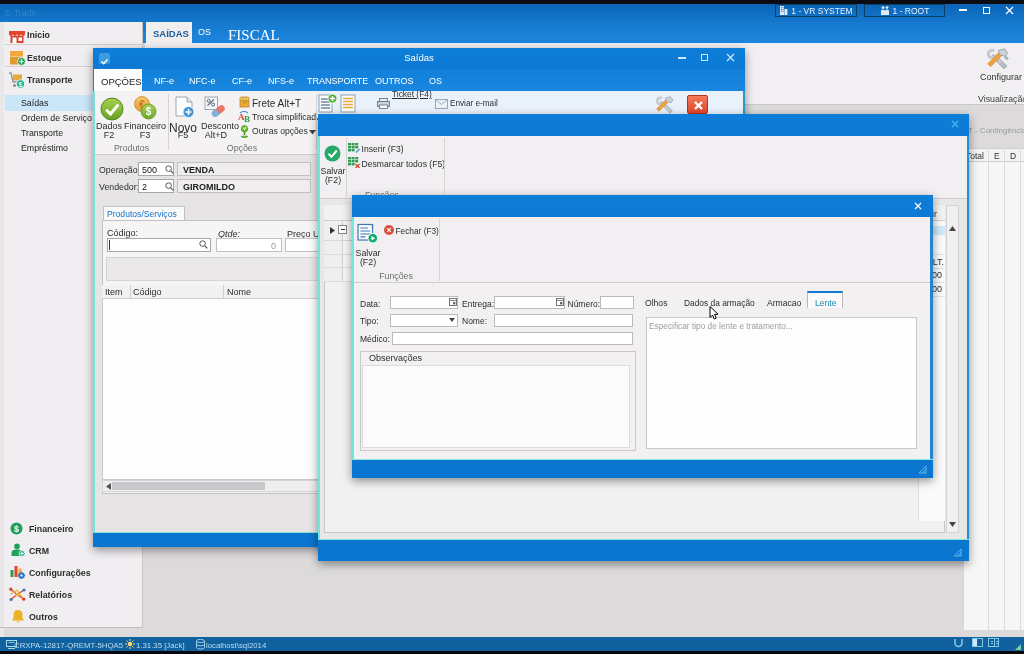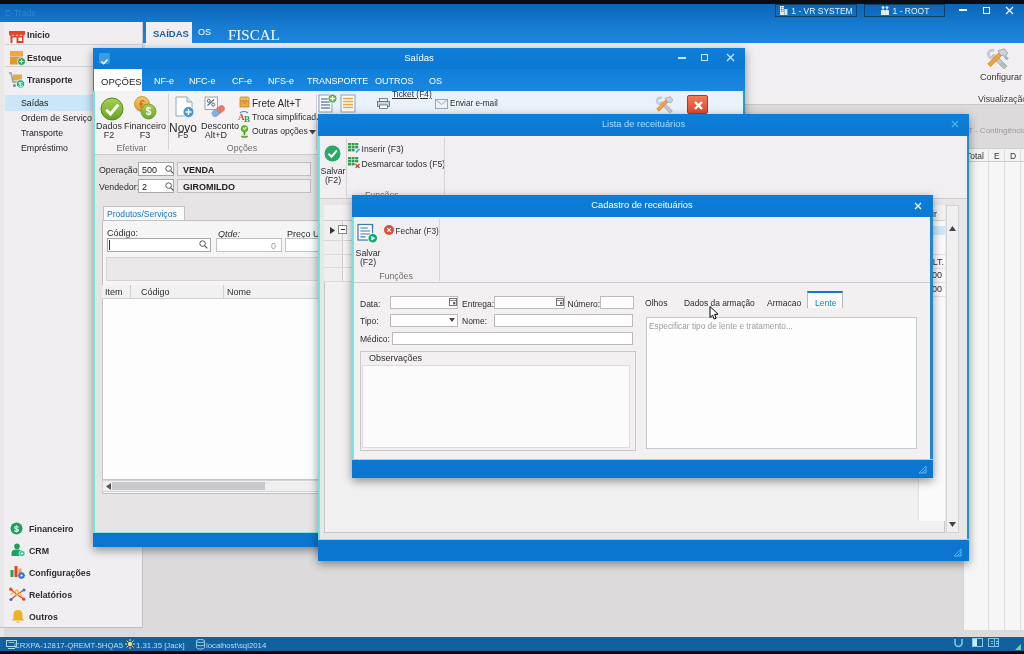--- a/index.html
+++ b/index.html
@@ -305,21 +305,21 @@
         <path d="M5.5 7 L5.5 10" stroke="#45941c" stroke-width="1.6"></path>
         <path d="M2.2 11.2 a3.3 1.4 0 0 0 6.6 0 Z" fill="#6cc437" stroke="#45941c" stroke-width="0.7"></path>
         <path d="M4.2 2.6 l1.3 1.9 1.8 -2.6" stroke="#fff" stroke-width="1" fill="none"></path>
       </svg>
     <div class="abs" style="left:157px;top:78px;font-size:8.6px;color:#2d2d2d;">Outras opções</div>
     <svg class="abs" style="left:214px;top:82px;" width="7" height="5" viewBox="0 0 7 5">
         <path d="M0 0 L7 0 L3.5 4.5 Z" fill="#444"></path>
       </svg>
     <div class="abs" style="left:221px;top:46px;width:1px;height:56px;background:#d5d3d4;"></div>
 
-    <div class="abs" style="left:0px;top:95px;width:73px;text-align:center;font-size:8.8px;color:#6d6d6d;">Efetivar</div>
+    <div class="abs" style="left:0px;top:95px;width:73px;text-align:center;font-size:8.8px;color:#6d6d6d;">Produtos</div>
     <div class="abs" style="left:73px;top:95px;width:148px;text-align:center;font-size:8.8px;color:#6d6d6d;">Opções</div>
 
     <div class="abs" style="left:222px;top:43px;width:426px;height:27px;background:#e9f1fa;"></div>
     <svg class="abs" style="left:223px;top:45px;" width="20" height="22" viewBox="0 0 20 22">
         <rect x="1" y="2" width="13" height="17" fill="#fdfdfd" stroke="#8aa0b6" stroke-width="1"></rect>
         <path d="M3 6 h9 M3 9 h9 M3 12 h9 M3 15 h9" stroke="#6b89a8" stroke-width="1.3"></path>
         <circle cx="14.5" cy="5.5" r="4.5" fill="#53b43a" stroke="#fff" stroke-width="0.8"></circle>
         <path d="M14.5 3 v5 M12 5.5 h5" stroke="#fff" stroke-width="1.4"></path>
       </svg>
     <svg class="abs" style="left:245px;top:45px;" width="16" height="22" viewBox="0 0 16 22">
@@ -375,37 +375,36 @@
         <circle cx="3.6" cy="3.6" r="2.8" fill="none" stroke="#555" stroke-width="1"></circle>
         <path d="M5.8 5.8 L8.3 8.3" stroke="#555" stroke-width="1.2"></path>
       </svg>
     <div class="abs" style="left:121px;top:190px;width:66px;height:14px;background:#fff;border:1px solid #c2c0c1;font-size:9px;color:#999;text-align:right;padding:2px 5px 0 0;">0</div>
     <div class="abs" style="left:190px;top:190px;width:60px;height:14px;background:#fff;border:1px solid #c2c0c1;"></div>
     <div class="abs" style="left:11px;top:209px;width:630px;height:24px;background:#eae8e9;border:1px solid #d5d3d4;"></div>
 
     <div class="abs" style="left:7px;top:237px;width:634px;height:195px;background:#fdfdfd;border:1px solid #c8c6c7;"></div>
     <div class="abs" style="left:7px;top:237px;width:634px;height:14px;background:#f2f1f2;border-bottom:1px solid #d0cecf;"></div>
     <div class="abs" style="left:10px;top:239px;font-size:9px;color:#2d2d2d;">Item</div>
-    <div class="abs" style="left:38px;top:239px;font-size:9px;color:#2d2d2d;margin-left:8px;">Código</div>
+    <div class="abs" style="left:38px;top:239px;font-size:9px;color:#2d2d2d;">Código</div>
     <div class="abs" style="left:132px;top:239px;font-size:9px;color:#2d2d2d;">Nome</div>
     <div class="abs" style="left:35px;top:237px;width:1px;height:14px;background:#d0cecf;"></div>
     <div class="abs" style="left:128px;top:237px;width:1px;height:14px;background:#d0cecf;"></div>
 
     <div class="abs" style="left:7px;top:432px;width:634px;height:12px;background:#f0eff0;border:1px solid #d5d3d4;"></div>
     <svg class="abs" style="left:11px;top:435px;" width="5" height="7" viewBox="0 0 5 7">
         <path d="M5 0 L0 3.5 L5 7 Z" fill="#555"></path>
       </svg>
     <div class="abs" style="left:17px;top:434px;width:153px;height:8px;background:#c9c8cd;"></div>
 
     <div class="bstrip" style="height:15px;left:-2px;width:652px;background:#0b76cf;border-top:1px solid #84e8da;"></div>
   </div>
 
   <div class="win" id="win-lista" style="left:318px;top:114px;width:651px;height:447px;background:#e8e6e7;border-left:2px solid #74e4de;border-right:2px solid #2292cc;">
     <div class="abs" style="left:-2px;top:0;width:651px;height:22px;background:linear-gradient(#0d7ed9,#0c79d3);"></div>
-    <div class="abs" style="left:0;top:5px;width:647px;height:13px;text-align:center;font-size:9.3px;color:#aadcf8;">Lista de receituários</div>
     <svg class="abs" style="left:631px;top:6px;" width="8" height="8" viewBox="0 0 8 8">
         <path d="M1 1 L7 7 M7 1 L1 7" stroke="#4db4ea" stroke-width="1.3"></path>
       </svg>
 
     <div class="abs" style="left:0;top:22px;width:647px;height:63px;background:#f1eff2;border-bottom:1px solid #cecccd;"></div>
     <svg class="abs" style="left:4px;top:31px;" width="17" height="17" viewBox="0 0 17 17">
         <circle cx="8.5" cy="8.5" r="8" fill="#26a966"></circle>
         <path d="M4.5 8.8 L7.5 11.8 L12.8 5.5" stroke="#fff" stroke-width="2" fill="none"></path>
       </svg>
     <div class="abs" style="left:-4px;top:52px;width:34px;text-align:center;font-size:8.8px;color:#2d2d2d;">Salvar</div>
@@ -476,21 +475,20 @@
       </svg>
     <div class="bstrip" style="height:22px;left:-2px;width:651px;background:#0b76cf;border-top:1px solid #84e8da;"></div>
     <svg class="abs" style="left:633px;bottom:4px;" width="9" height="9" viewBox="0 0 9 9">
         <path d="M8 1 L8 8 L1 8 Z" fill="none" stroke="#5db4e8" stroke-width="1"></path>
         <path d="M8 4 L4 8 M8 6.5 L6.5 8" stroke="#5db4e8" stroke-width="1"></path>
       </svg>
   </div>
 
   <div class="win" id="win-cad" style="left:352px;top:195px;width:581px;height:283px;background:#f2f0f1;border-left:2px solid #74e4de;border-right:3px solid #2186cc;">
     <div class="abs" style="left:-2px;top:0;width:581px;height:22px;background:linear-gradient(#0d7ed9,#0c79d3);"></div>
-    <div class="abs" style="left:0;top:5px;width:576px;height:13px;text-align:center;font-size:9.3px;color:#fff;">Cadastro de receituários</div>
     <svg class="abs" style="left:560px;top:7px;" width="8" height="8" viewBox="0 0 8 8">
         <path d="M1 1 L7 7 M7 1 L1 7" stroke="#fff" stroke-width="1.2"></path>
       </svg>
 
     <div class="abs" style="left:0;top:22px;width:576px;height:66px;background:#f1eff2;border-bottom:1px solid #cecccd;"></div>
     <svg class="abs" style="left:3px;top:28px;" width="22" height="21" viewBox="0 0 22 21">
         <rect x="1" y="1.5" width="14.5" height="15.5" fill="#fdfdfd" stroke="#3f77b8" stroke-width="1.2"></rect>
         <path d="M3.4 5 h7.5 M3.4 8 h9.8 M3.4 11 h9.8 M3.4 13.8 h5" stroke="#3f77b8" stroke-width="1.2"></path>
         <path d="M11.5 1.5 l4 0 0 4" fill="none" stroke="#3f77b8" stroke-width="1.2"></path>
         <circle cx="15.8" cy="15.2" r="4.8" fill="#10ab6e" stroke="#fff" stroke-width="0.9"></circle>

